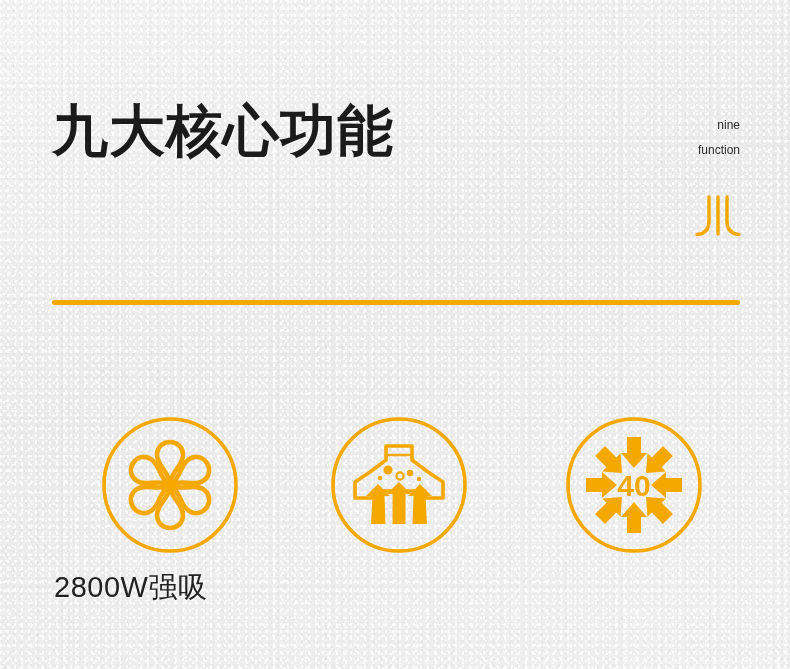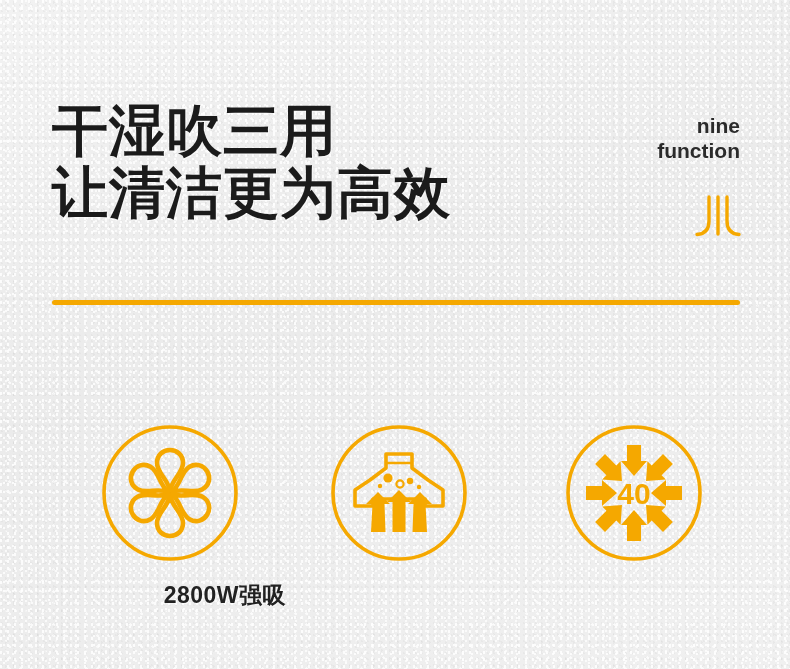--- a/index.html
+++ b/index.html
@@ -44,23 +44,23 @@
   }
   .headline .hl-line { display: block; }
 
   
   .eyebrow {
     position: absolute;
     right: 50px;
     top: 113px;
     text-align: right;
     color: #2b2b2b;
-    font-size: 21px;
+    font-size: 12px;
     line-height: 25px;
-    font-weight: bold;
+    font-weight: normal;
   }
   .eyebrow span { display: block; }
 
   .brandmark {
     position: absolute;
     right: 46px;
     top: 193px;
     width: 52px;
     height: 44px;
   }
@@ -79,55 +79,54 @@
   
   .features {
     position: absolute;
     left: 0;
     top: 416px;
     width: 790px;
     height: 200px;
   }
   .feature {
     position: absolute;
-    top: 8px;
+    top: 0;
     width: 232px;
-    text-align: right;
+    text-align: left;
   }
   .feature.f1 { left: 54px; }
   .feature.f2 { left: 283px; }
   .feature.f3 { left: 518px; }
 
   .icon-circle {
     width: 138px;
     height: 138px;
     margin: 0 auto;
     position: relative;
   }
   .icon-circle svg { display: block; }
 
   .feature-label {
     margin-top: 16px;
-    font-size: 23px;
+    font-size: 29px;
     line-height: 34px;
     color: #222222;
-    font-weight: bold;
+    font-weight: normal;
     letter-spacing: 0.5px;
     white-space: nowrap;
     text-shadow: 1px 1px 0 rgba(255,255,255,0.5);
   }
 </style>
 </head>
 <body>
 
 <div id="page">
 
   <div class="headline">
-    <span class="hl-line">干湿吹三用</span>
-    <span class="hl-line">让清洁更为高效</span>
+    <span class="hl-line">九大核心功能</span>
   </div>
 
   <div class="eyebrow">
     <span>nine</span>
     <span>function</span>
   </div>
 
   <div class="brandmark">
     <svg viewBox="0 0 52 44" width="52" height="44" aria-hidden="true">
       <g fill="none" stroke="#f5a800" stroke-width="3.4" stroke-linecap="round">

